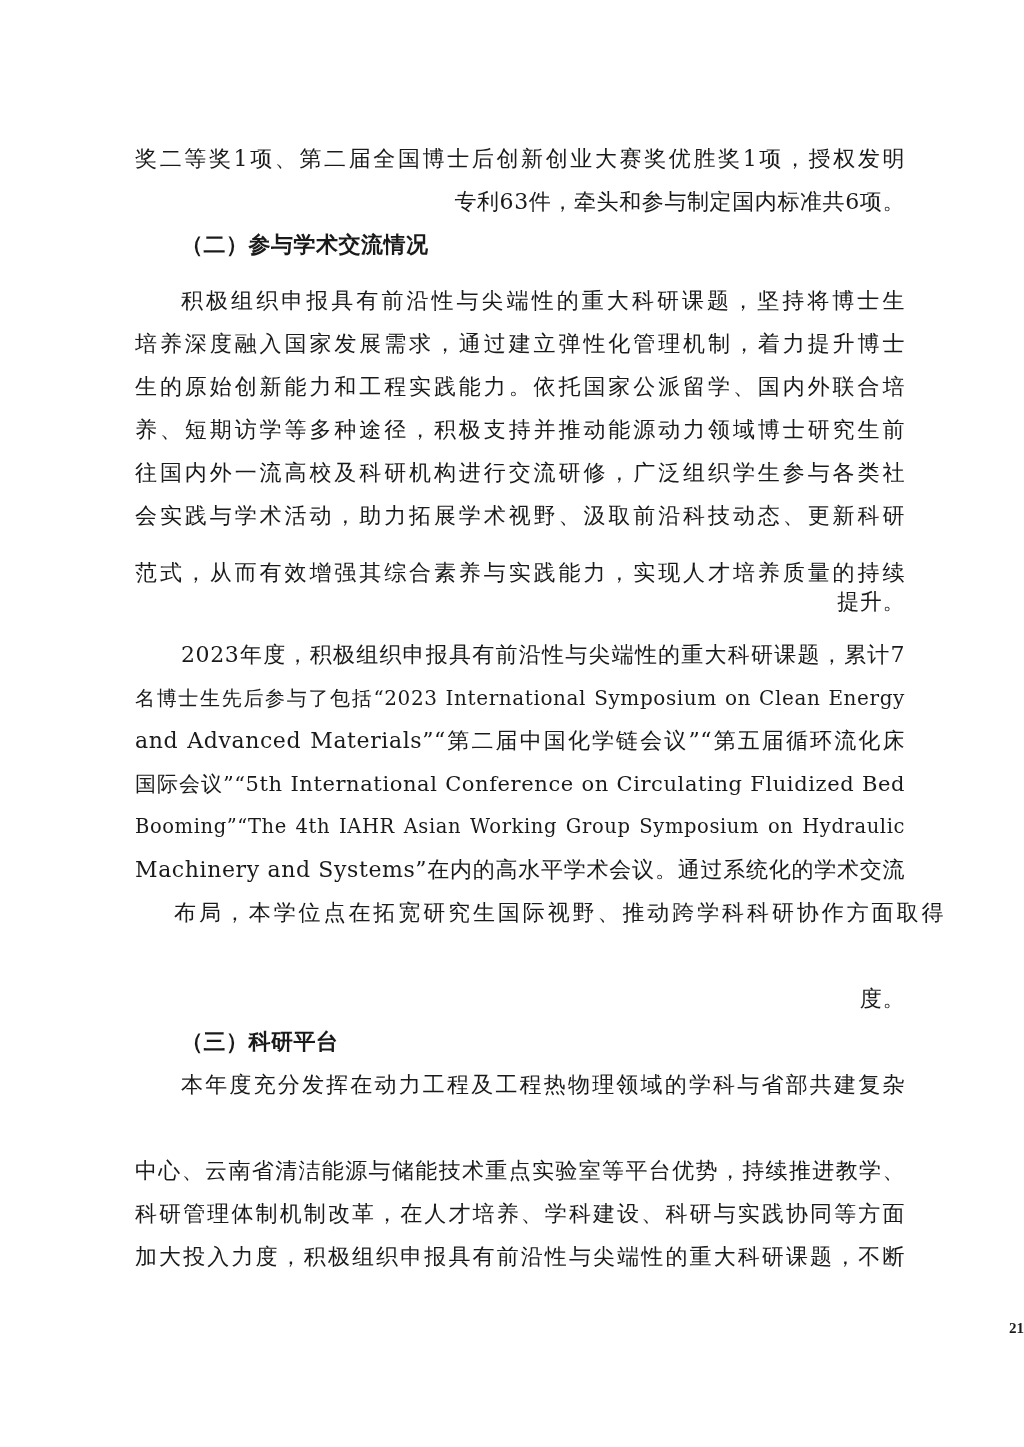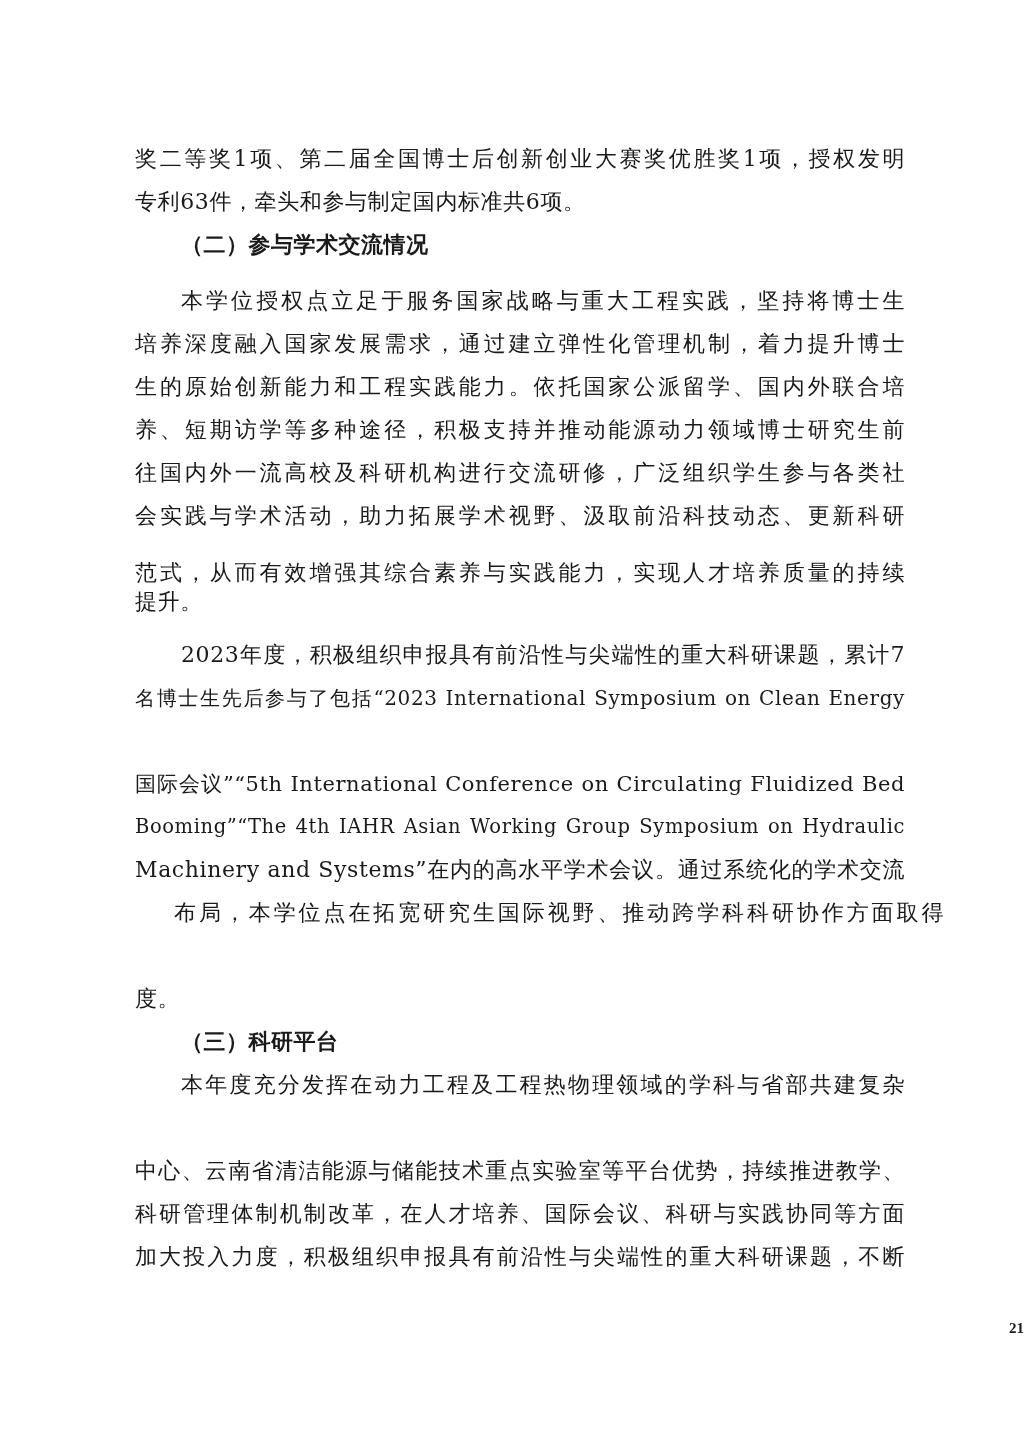--- a/index.html
+++ b/index.html
@@ -24,20 +24,21 @@
       background: #ffffff;
     }
     .line {
       position: absolute;
       left: 135px;
       width: 770px;
       font-size: 22px;
       line-height: 30px;
       white-space: nowrap;
       letter-spacing: 0.6px;
+      text-align: right;
     }
     .line.justify {
       text-align: justify;
       text-align-last: justify;
     }
     .line.indent {
       left: 181px;
       width: 724px;
     }
     .heading {
@@ -65,39 +66,40 @@
 </head>
 <body>
 
 <div class="page">
 
   <div class="line justify" style="top: 140px; white-space: normal; overflow: hidden; height: 30px;">奖二等奖1项、第二届全国博士后创新创业大赛奖优胜奖1项，授权发明</div>
   <div class="line" style="top: 183px; white-space: nowrap;">专利63件，牵头和参与制定国内标准共6项。</div>
 
   <div class="heading" style="top:226px">（二）参与学术交流情况</div>
 
-  <div class="line justify indent" style="top: 282px; white-space: normal; overflow: hidden; height: 30px;">本学位授权点立足于服务国家战略与重大工程实践，坚持将博士生</div>
+  <div class="line justify indent" style="top: 282px; white-space: normal; overflow: hidden; height: 30px;">积极组织申报具有前沿性与尖端性的重大科研课题，坚持将博士生</div>
   <div class="line justify" style="top: 325px; white-space: normal; overflow: hidden; height: 30px;">培养深度融入国家发展需求，通过建立弹性化管理机制，着力提升博士</div>
   <div class="line justify" style="top: 368px; white-space: normal; overflow: hidden; height: 30px;">生的原始创新能力和工程实践能力。依托国家公派留学、国内外联合培</div>
   <div class="line justify" style="top: 454px; white-space: normal; overflow: hidden; height: 30px;">往国内外一流高校及科研机构进行交流研修，广泛组织学生参与各类社</div>
   <div class="line justify" style="top: 411px; white-space: normal; overflow: hidden; height: 30px;">养、短期访学等多种途径，积极支持并推动能源动力领域博士研究生前</div>
   <div class="line justify" style="top: 497px; white-space: normal; overflow: hidden; height: 30px;">会实践与学术活动，助力拓展学术视野、汲取前沿科技动态、更新科研</div>
   <div class="line justify" style="top: 540px; white-space: normal; overflow: hidden; height: 30px; margin-top: 14px;">范式，从而有效增强其综合素养与实践能力，实现人才培养质量的持续</div>
   <div class="line" style="top: 583px; white-space: nowrap;">提升。</div>
 
   <div class="line justify indent" style="top: 636px; white-space: normal; overflow: hidden; height: 30px;">2023年度，积极组织申报具有前沿性与尖端性的重大科研课题，累计7</div>
   <div class="line justify" style="top: 679px; white-space: normal; font-size: 20px; overflow: hidden; height: 30px;">名博士生先后参与了包括“2023 International Symposium on Clean Energy</div>
+  <div class="line justify" style="top: 722px; white-space: normal; overflow: hidden; height: 30px;">and Advanced Materials”“第二届中国化学链会议”“第五届循环流化床</div>
   <div class="line justify" style="top: 765px; white-space: normal; font-size: 21px; overflow: hidden; height: 30px;">国际会议”“5th International Conference on Circulating Fluidized Bed</div>
   <div class="line justify" style="top: 808px; white-space: normal; font-size: 19.5px; overflow: hidden; height: 30px;">Booming”“The 4th IAHR Asian Working Group Symposium on Hydraulic</div>
   <div class="line justify" style="top: 851px; white-space: normal; overflow: hidden; height: 30px;">Machinery and Systems”在内的高水平学术会议。通过系统化的学术交流</div>
   <div class="line justify" style="top: 894px; white-space: normal; overflow: hidden; height: 30px; margin-left: 39px;">布局，本学位点在拓宽研究生国际视野、推动跨学科科研协作方面取得</div>
   <div class="line" style="top: 980px; white-space: nowrap;">度。</div>
 
   <div class="heading" style="top:1023px">（三）科研平台</div>
 
   <div class="line justify indent" style="top: 1066px; white-space: normal; overflow: hidden; height: 30px;">本年度充分发挥在动力工程及工程热物理领域的学科与省部共建复杂</div>
   <div class="line justify" style="top: 1152px; white-space: normal; overflow: hidden; height: 30px;">中心、云南省清洁能源与储能技术重点实验室等平台优势，持续推进教学、</div>
-  <div class="line justify" style="top: 1195px; white-space: normal; overflow: hidden; height: 30px;">科研管理体制机制改革，在人才培养、国际会议、科研与实践协同等方面</div>
+  <div class="line justify" style="top: 1195px; white-space: normal; overflow: hidden; height: 30px;">科研管理体制机制改革，在人才培养、学科建设、科研与实践协同等方面</div>
   <div class="line justify" style="top: 1238px; white-space: normal; overflow: hidden; height: 30px;">加大投入力度，积极组织申报具有前沿性与尖端性的重大科研课题，不断</div>
 
   <div class="page-number">21</div>
 
 </div>
 
 </body></html>

